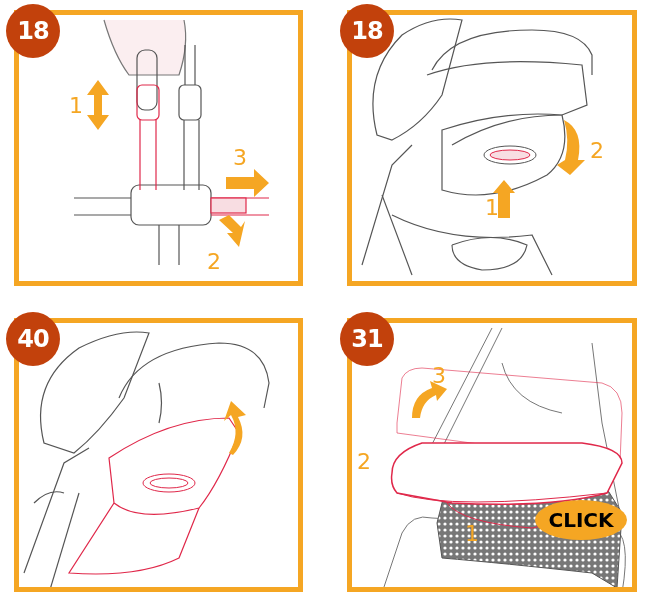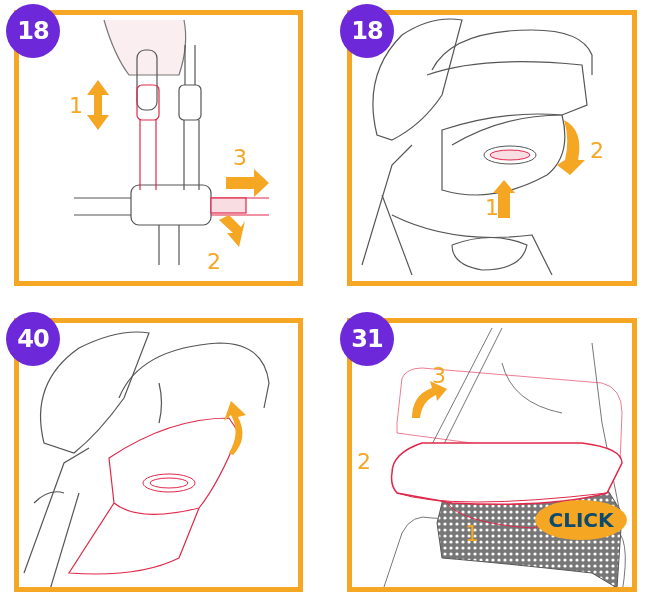--- a/index.html
+++ b/index.html
@@ -1,22 +1,22 @@
 <!DOCTYPE html>
 <html><head>
 <meta charset="utf-8">
 <style>
   html,body{margin:0;padding:0;background:#ffffff;}
   body{width:654px;height:613px;position:relative;overflow:hidden;font-family:"Liberation Sans",sans-serif;}
   .panel{position:absolute;border:5px solid #f5a623;box-sizing:border-box;background:#fff;overflow:hidden;}
-  .badge{position:absolute;width:54px;height:54px;border-radius:50%;background:#6d28d9;color:#fff;
+  .badge{position:absolute;width:54px;height:54px;border-radius:50%;background:#c2410c;color:#fff;
     font-family:"DejaVu Sans",sans-serif;font-weight:bold;font-size:24px;display:flex;align-items:center;justify-content:center;letter-spacing:-1px;z-index:5;}
   svg{position:absolute;left:0;top:0;}
   .lbl{position:absolute;color:#f5a623;font-family:"DejaVu Sans",sans-serif;font-size:22px;line-height:1;}
-  .click{position:absolute;background:#f5a623;color:#0c4a6e;font-family:"DejaVu Sans",sans-serif;font-weight:bold;font-size:20px;
+  .click{position:absolute;background:#f5a623;color:#000000;font-family:"DejaVu Sans",sans-serif;font-weight:bold;font-size:20px;
     border-radius:50%;width:92px;height:40px;display:flex;align-items:center;justify-content:center;text-align:center;}
 </style>
 </head>
 <body>
 
 <div class="panel" style="left:14px;top:10px;width:289px;height:276px;">
   <svg width="289" height="276">
     <g fill="none" stroke="#555" stroke-width="1.2">
       <path d="M85 5 Q95 40 110 60 L160 60 Q170 30 165 5" fill="#fbeef0" stroke="#777"></path>
       <rect x="118" y="35" width="20" height="60" rx="8"></rect>

